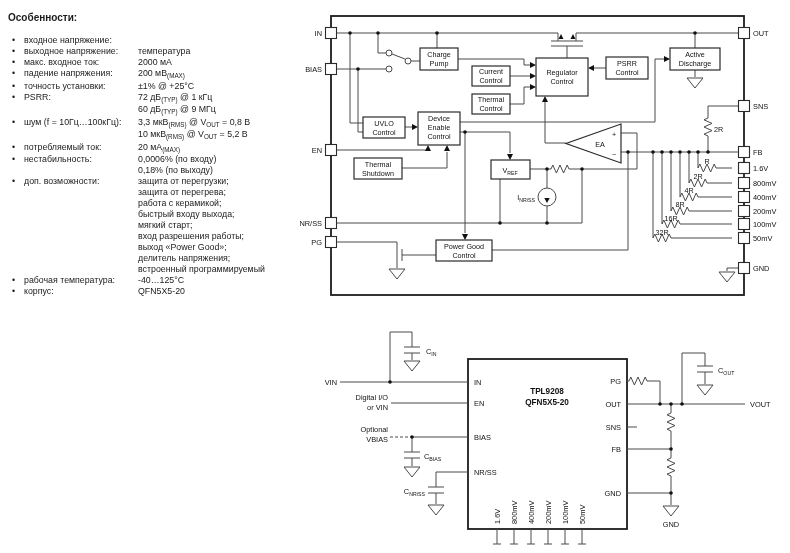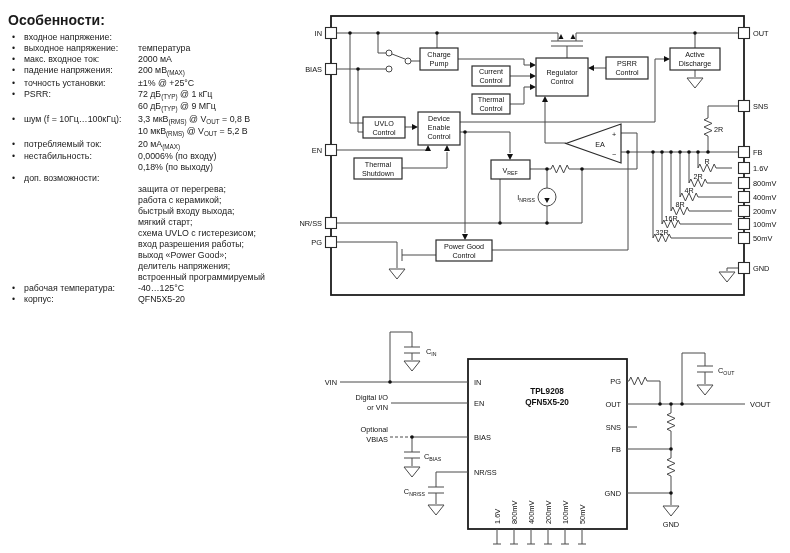--- a/index.html
+++ b/index.html
@@ -1,19 +1,19 @@
 <!DOCTYPE html>
 <html><head>
 <meta charset="utf-8">
 <style>
   html,body{margin:0;padding:0}
   body{width:790px;height:553px;background:#fff;position:relative;overflow:hidden;
        font-family:"Liberation Sans",sans-serif;color:#1a1a1a}
   #features{position:absolute;left:8px;top:12px;width:330px}
-  #features h3{font-size:14px;margin:0 0 4px 0;font-weight:bold}
+  #features h3{font-size:10px;margin:0 0 12px 0;font-weight:bold}
   .frow{display:flex;line-height:11px;font-size:8.8px;white-space:nowrap}
   .fb{width:12px;padding-left:4px}
   .fl{width:114px}
   .fv{flex:1}
   .sub{font-size:6.3px;vertical-align:-1.5px}
   svg{position:absolute;left:0;top:0}
   svg text{font-family:"Liberation Sans",sans-serif;font-size:7.2px;fill:#111}
   .pt{font-size:7.4px}
   .tt{font-weight:bold;font-size:8.2px}
   .ts{font-size:5.2px}
@@ -88,20 +88,21 @@
         <span class="fv"><span>0,0006% (по входу)</span></span>
       </div>
       <div class="frow">
         <span class="fb"></span>
         <span class="fl"></span>
         <span class="fv"><span>0,18% (по выходу)</span></span>
       </div>
       <div class="frow">
         <span class="fb">•</span>
         <span class="fl">доп. возможности:</span>
+        <span class="fv"><span>защита от перегрузки;</span></span>
       </div>
       <div class="frow">
         <span class="fb"></span>
         <span class="fl"></span>
         <span class="fv"><span>защита от перегрева;</span></span>
       </div>
       <div class="frow">
         <span class="fb"></span>
         <span class="fl"></span>
         <span class="fv"><span>работа с керамикой;</span></span>
@@ -112,21 +113,20 @@
         <span class="fv"><span>быстрый входу выхода;</span></span>
       </div>
       <div class="frow">
         <span class="fb"></span>
         <span class="fl"></span>
         <span class="fv"><span>мягкий старт;</span></span>
       </div>
       <div class="frow">
         <span class="fb"></span>
         <span class="fl"></span>
-        <span class="fv"><span>схема UVLO с гистерезисом;</span></span>
       </div>
       <div class="frow">
         <span class="fb"></span>
         <span class="fl"></span>
         <span class="fv"><span>вход разрешения работы;</span></span>
       </div>
       <div class="frow">
         <span class="fb"></span>
         <span class="fl"></span>
         <span class="fv"><span>выход «Power Good»;</span></span>

